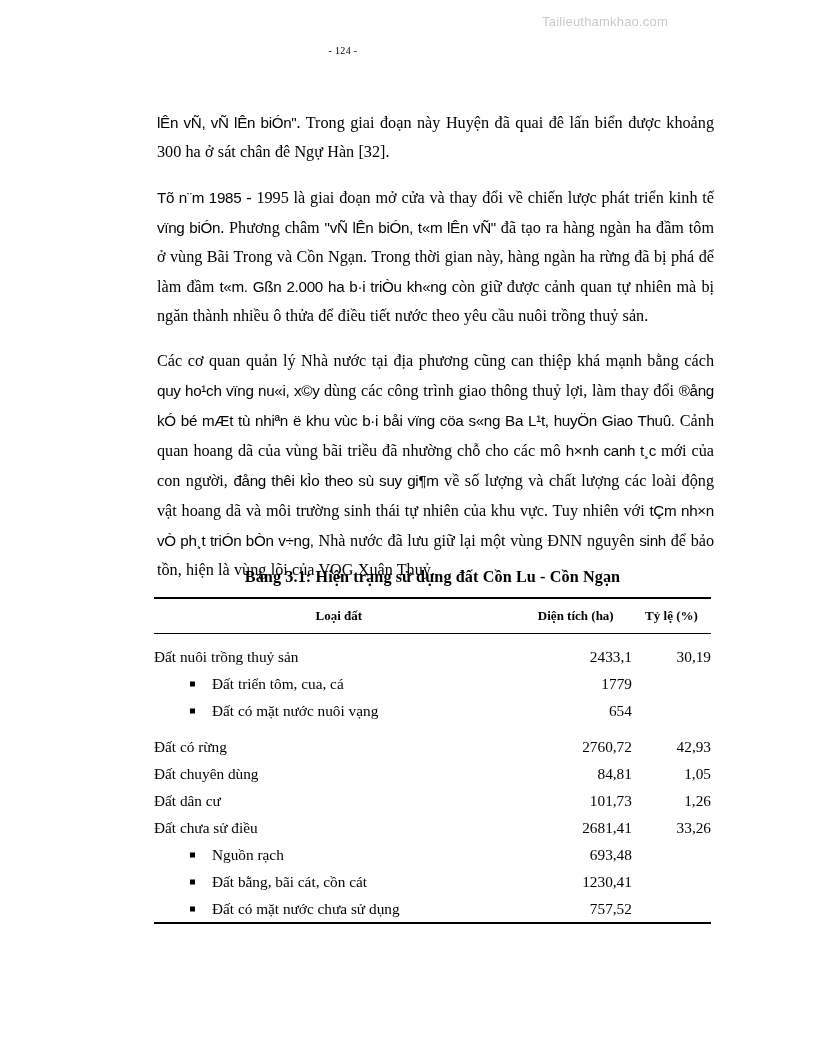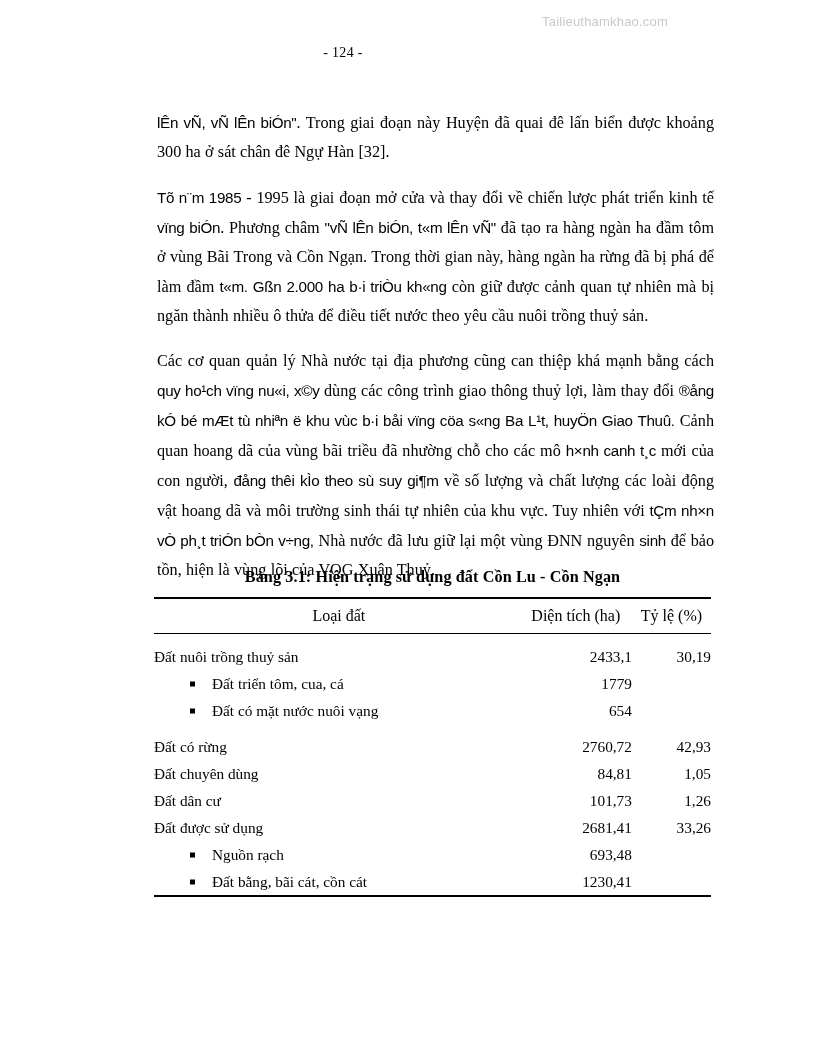--- a/index.html
+++ b/index.html
@@ -35,21 +35,21 @@
     white-space: nowrap;
   }
 
   
   .page-number {
     position: absolute;
     top: 45px;
     left: 0;
     right: 0;
     text-align: center;
-    font-size: 14px;
+    font-size: 10px;
     letter-spacing: 0.3px;
   }
 
   
   .content {
     position: absolute;
     left: 157px;
     top: 108px;
     width: 557px;
   }
@@ -96,23 +96,23 @@
     padding: 0;
     border: none;
     vertical-align: middle;
   }
 
   .rule-top    { border-top: 2.2px solid #000; }
   .rule-mid    { border-top: 1.4px solid #000; }
   .rule-bottom { border-top: 2.2px solid #000; }
 
   thead th {
-    font-weight: normal;
+    font-weight: bold;
     height: 34px;
-    font-size: 16px;
+    font-size: 13px;
   }
   thead th.c-name  { text-align: center; padding-left: 4px; }
   thead th.c-area  { text-align: center; }
   thead th.c-pct   { text-align: center; }
 
   tbody td { height: 27px; }
   td.c-name  { text-align: left;  padding-left: 10px; width: 349px; }
   td.c-area  { text-align: right; width: 122px; padding-right: 26px; }
   td.c-pct   { text-align: right; width: 86px;  padding-right: 4px; }
 
@@ -208,37 +208,42 @@
           <td class="c-pct">1,05</td>
         </tr>
 
         <tr>
           <td class="c-name">Đất dân cư</td>
           <td class="c-area">101,73</td>
           <td class="c-pct">1,26</td>
         </tr>
 
         <tr>
-          <td class="c-name">Đất được sử dụng</td>
+          <td class="c-name">Đất chưa sử điều</td>
           <td class="c-area">2681,41</td>
           <td class="c-pct">33,26</td>
         </tr>
 
         <tr class="sub">
           <td class="c-name"><span class="bullet"></span><span>Nguồn rạch</span></td>
           <td class="c-area">693,48</td>
           <td class="c-pct"></td>
         </tr>
 
         <tr class="sub">
           <td class="c-name"><span class="bullet"></span><span>Đất bằng, bãi cát, cồn cát</span></td>
           <td class="c-area">1230,41</td>
           <td class="c-pct"></td>
         </tr>
 
+        <tr class="sub">
+          <td class="c-name"><span class="bullet"></span><span>Đất có mặt nước chưa sử dụng</span></td>
+          <td class="c-area">757,52</td>
+          <td class="c-pct"></td>
+        </tr>
 
         <tr class="spacer rule-bottom">
             <td colspan="3"></td>
           </tr>
 
       </tbody>
     </table>
 
 
   </div>

